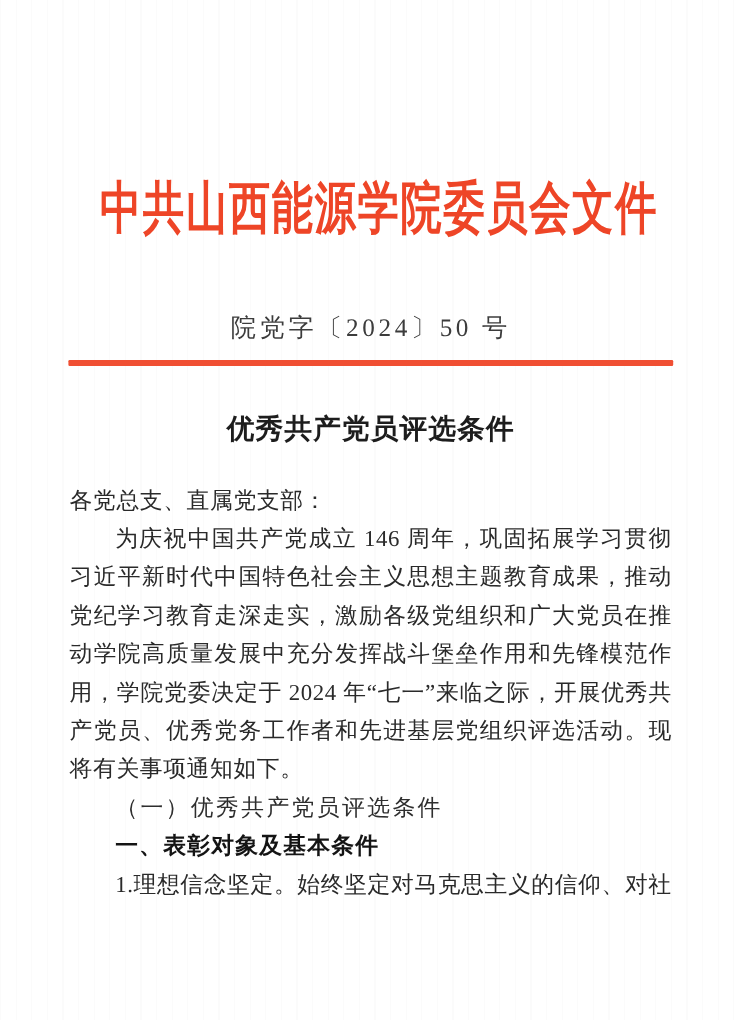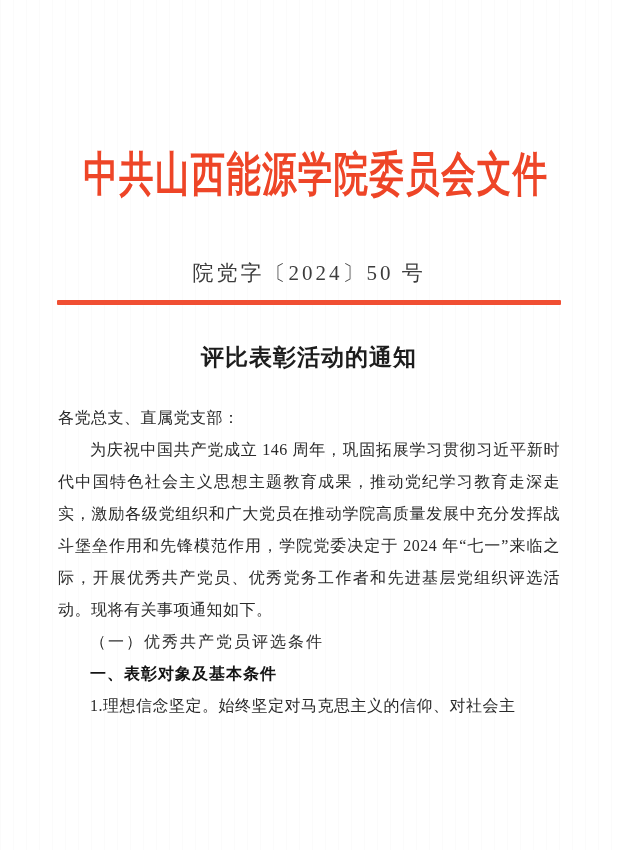--- a/index.html
+++ b/index.html
@@ -54,21 +54,21 @@
     font-size: 23px;
     line-height: 35px;
     font-weight: bold;
     color: #1d1d1d;
     letter-spacing: 1px;
   }
 
   .body-block {
     width: 502px;
     margin: 27px auto 0 auto;
-    font-size: 16px;
+    font-size: 19px;
     line-height: 32px;
     text-align: justify;
     color: #2a2a2a;
     letter-spacing: 0.5px;
   }
   .body-block p { margin: 0; }
   .indent { text-indent: 2em; }
 
   .section-heading {
     font-family: "Liberation Sans", sans-serif;
@@ -90,21 +90,21 @@
 
 <div class="page">
 
   <div class="header-title">中共山西能源学院委员会文件</div>
 
   <div class="doc-number">院党字〔2024〕50 号</div>
 
   <div class="red-rule"></div>
 
   <div class="doc-title">
-    <div>评比表彰活动的通知</div>
+    <div>优秀共产党员评选条件</div>
   </div>
 
   <div class="body-block">
     <p class="salutation">各党总支、直属党支部：</p>
     <p class="indent">为庆祝中国共产党成立 146 周年，巩固拓展学习贯彻习近平新时代中国特色社会主义思想主题教育成果，推动党纪学习教育走深走实，激励各级党组织和广大党员在推动学院高质量发展中充分发挥战斗堡垒作用和先锋模范作用，学院党委决定于 2024 年“七一”来临之际，开展优秀共产党员、优秀党务工作者和先进基层党组织评选活动。现将有关事项通知如下。</p>
     <p class="indent subsection-heading">（一）优秀共产党员评选条件</p>
     <p class="indent section-heading">一、表彰对象及基本条件</p>
     <p class="indent item-line">1.理想信念坚定。始终坚定对马克思主义的信仰、对社会主</p>
   </div>
 

